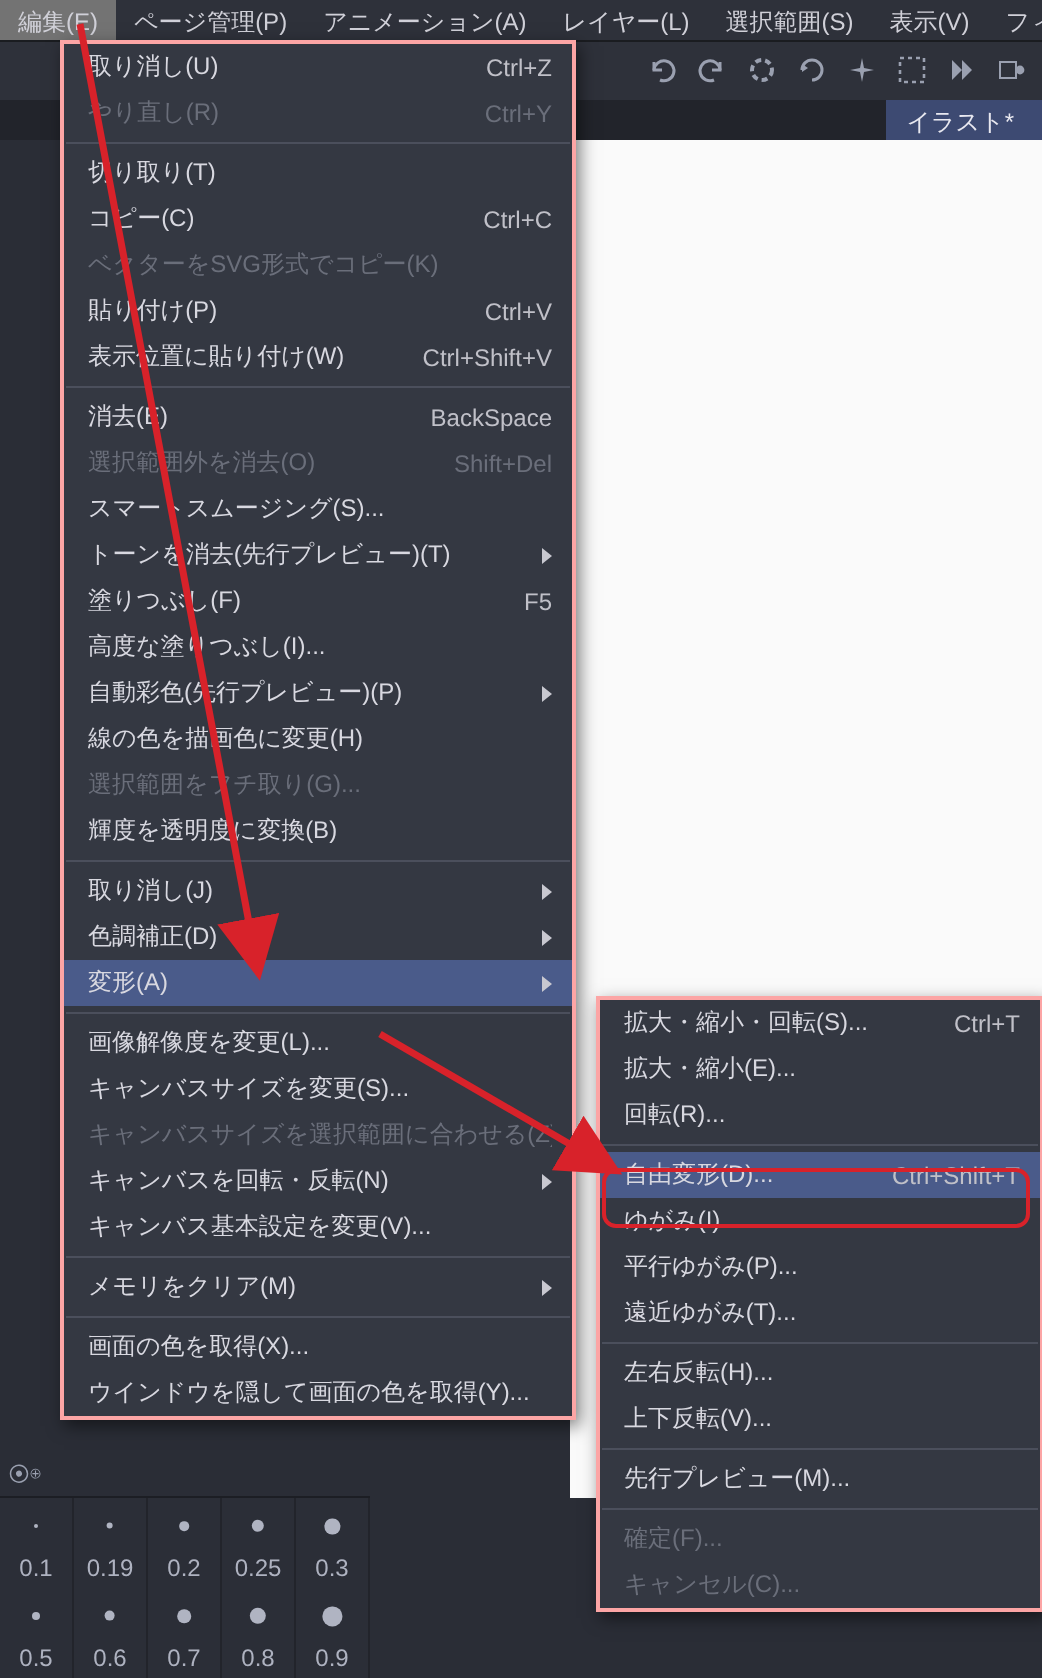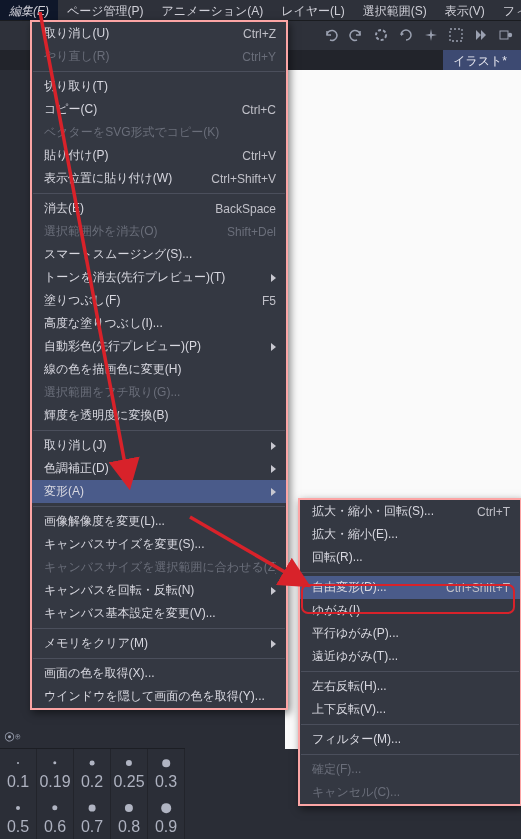--- a/index.html
+++ b/index.html
@@ -26,22 +26,21 @@
     display: flex;
     z-index: 1;
   }
   .menubar-item {
     padding: 3px 9px 0 9px;
     height: 17px;
     color: #d0d0d8;
     white-space: nowrap;
   }
   .menubar-item.active {
-    background: #0f172a;
-    font-style: italic;
+    background: #737373;
   }
 
   
   .toolbar {
     position: absolute;
     left: 0; top: 20px; right: 0;
     height: 30px;
     background: #2e313a;
     border-bottom: 1px solid #1a1c20;
     display: flex;
@@ -192,21 +191,21 @@
     position: absolute;
     left: 50%; top: 14px;
     transform: translate(-50%, -50%);
     background: #b0b4c2;
     border-radius: 50%;
   }
   .brush-cell .bl {
     position: absolute;
     left: 0; right: 0; bottom: 3px;
     text-align: center;
-    font-size: 16px;
+    font-size: 12px;
     color: #aeb2c0;
   }
 </style>
 </head>
 <body>
 
 <div class="menubar">
   <div class="menubar-item active">編集(E)</div>
   <div class="menubar-item">ページ管理(P)</div>
   <div class="menubar-item">アニメーション(A)</div>
@@ -407,21 +406,21 @@
     </div>
     <div class="sep"></div>
     <div class="mi">
       <span class="lab">左右反転(H)...</span>
     </div>
     <div class="mi">
       <span class="lab">上下反転(V)...</span>
     </div>
     <div class="sep"></div>
     <div class="mi">
-      <span class="lab">フィルター(M)...</span>
+      <span class="lab">先行プレビュー(M)...</span>
     </div>
     <div class="sep"></div>
     <div class="mi disabled">
       <span class="lab">確定(F)...</span>
     </div>
     <div class="mi disabled">
       <span class="lab">キャンセル(C)...</span>
     </div>
   </div>
 

